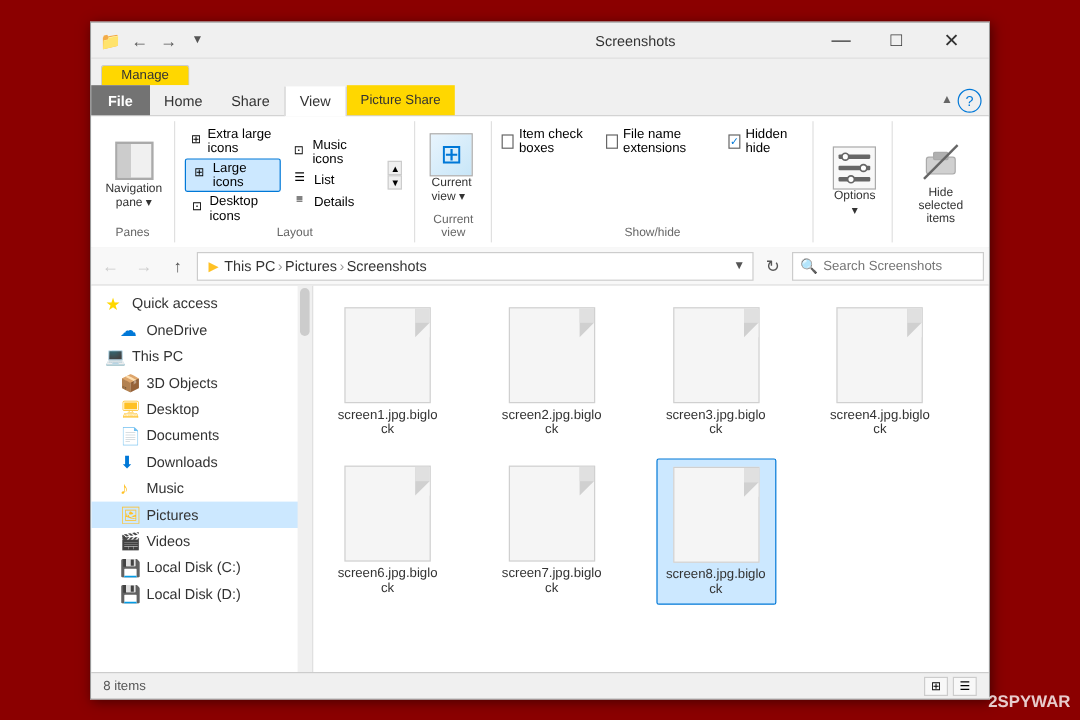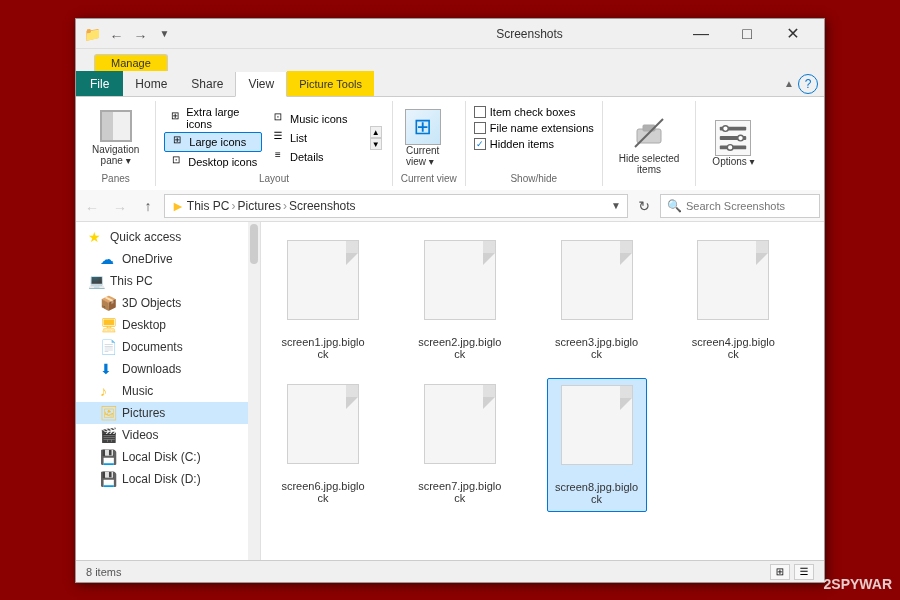--- a/index.html
+++ b/index.html
@@ -41,21 +41,21 @@
     .title-bar-right { display: flex; align-items: center; gap: 0; }
     .window-btn {
       width: 46px; height: 30px; border: none; background: transparent;
       cursor: pointer; font-size: 16px; color: #333;
       display: flex; align-items: center; justify-content: center;
     }
     
     .manage-tab-bar {
       height: 22px;
       display: flex; align-items: flex-end;
-      padding: 0 18px;
+      padding: 0 8px;
       background: #f0f0f0;
     }
     .manage-tab {
       background: #ffd700;
       padding: 2px 16px;
       font-size: 11px;
       color: #333;
       border-top-left-radius: 3px;
       border-top-right-radius: 3px;
       border: 1px solid #ccc;
@@ -77,23 +77,24 @@
     }
     .ribbon-tab.active {
       background: white;
       border-left: 1px solid #ccc;
       border-right: 1px solid #ccc;
       border-bottom: 1px solid white;
       margin-bottom: -1px;
       z-index: 1;
     }
     .ribbon-tab.file {
-      background: #0f766e;
+      background: #737373;
       color: white;
       padding: 4px 14px;
+      font-weight: bold;
     }
     .ribbon-tab.picture-tools {
       background: #ffd700;
       font-size: 11px;
       padding: 4px 12px;
     }
     .ribbon-content {
       display: flex; align-items: stretch;
       padding: 4px 0;
       background: white;
@@ -296,21 +297,21 @@
       border-top: 12px solid transparent;
     }
     .file-thumb-inner {
       position: absolute;
       top: 0; right: 0;
       width: 12px; height: 12px;
       background: #e0e0e0;
     }
     .file-name {
       font-size: 11px; color: #333;
-      text-align: center; margin-top: 16px;
+      text-align: center; margin-top: 4px;
       word-break: break-all;
       max-width: 100px;
     }
     
     .status-bar {
       height: 22px; background: #f0f0f0;
       border-top: 1px solid #ccc;
       display: flex; align-items: center;
       padding: 0 10px;
       font-size: 11px; color: #555;
@@ -381,21 +382,21 @@
 
   <div class="manage-tab-bar">
     <div class="manage-tab">Manage</div>
   </div>
 
   <div class="ribbon-tabs">
     <div class="ribbon-tab file">File</div>
     <div class="ribbon-tab">Home</div>
     <div class="ribbon-tab">Share</div>
     <div class="ribbon-tab active">View</div>
-    <div class="ribbon-tab picture-tools">Picture Tools</div>
+    <div class="ribbon-tab picture-tools">Picture Share</div>
     <div style="flex:1;"></div>
     <div style="display:flex;align-items:center;gap:4px;padding-right:6px;">
       <button style="border:none;background:transparent;font-size:10px;cursor:pointer;color:#666;">▲</button>
       <button class="help-btn">?</button>
     </div>
   </div>
 
   <div class="ribbon-content">
 
     <div class="ribbon-group">
@@ -452,52 +453,35 @@
           <div class="current-view-icon">
             <span style="font-size:22px;color:#0078d7;">⊞</span>
           </div>
           <span class="current-view-label">Current<br>view ▾</span>
         </div>
       </div>
       <div class="ribbon-group-label">Current view</div>
     </div>
 
     <div class="ribbon-group showhide-group">
-      <div class="ribbon-group-content" style="flex-direction:column;align-items:flex-start;gap:2px;">
+      <div class="ribbon-group-content" style="flex-direction:row;align-items:flex-start;gap:2px;">
         <div class="checkbox-item">
           <div class="cb"></div>
           <span>Item check boxes</span>
         </div>
         <div class="checkbox-item">
           <div class="cb"></div>
           <span>File name extensions</span>
         </div>
         <div class="checkbox-item">
           <div class="cb checked">✓</div>
-          <span>Hidden items</span>
+          <span>Hidden hide</span>
         </div>
       </div>
       <div class="ribbon-group-label">Show/hide</div>
-    </div>
-
-    <div class="ribbon-group">
-      <div class="ribbon-group-content">
-        <div class="hide-selected-btn">
-          <div class="hide-icon">
-
-            <svg width="40" height="40" viewBox="0 0 40 40">
-              <rect x="8" y="16" width="24" height="14" rx="2" fill="#d0d0d0" stroke="#aaa" stroke-width="1"></rect>
-              <rect x="14" y="12" width="12" height="6" rx="1" fill="#b0b0b0" stroke="#aaa" stroke-width="1"></rect>
-              <line x1="6" y1="34" x2="34" y2="6" stroke="#666" stroke-width="2"></line>
-            </svg>
-          </div>
-          <span class="pane-label">Hide selected<br>items</span>
-        </div>
-      </div>
-      <div class="ribbon-group-label"></div>
     </div>
 
     <div class="ribbon-group">
       <div class="ribbon-group-content">
         <div class="options-btn">
           <div class="options-icon">
             <svg width="36" height="36" viewBox="0 0 36 36">
               <rect x="4" y="6" width="28" height="4" rx="1" fill="#666"></rect>
               <rect x="4" y="16" width="28" height="4" rx="1" fill="#666"></rect>
               <rect x="4" y="26" width="28" height="4" rx="1" fill="#666"></rect>
@@ -505,20 +489,37 @@
               <circle cx="26" cy="18" r="3" fill="white" stroke="#666" stroke-width="1.5"></circle>
               <circle cx="15" cy="28" r="3" fill="white" stroke="#666" stroke-width="1.5"></circle>
             </svg>
           </div>
           <span class="pane-label">Options ▾</span>
         </div>
       </div>
       <div class="ribbon-group-label"></div>
     </div>
 
+    <div class="ribbon-group">
+      <div class="ribbon-group-content">
+        <div class="hide-selected-btn">
+          <div class="hide-icon">
+
+            <svg width="40" height="40" viewBox="0 0 40 40">
+              <rect x="8" y="16" width="24" height="14" rx="2" fill="#d0d0d0" stroke="#aaa" stroke-width="1"></rect>
+              <rect x="14" y="12" width="12" height="6" rx="1" fill="#b0b0b0" stroke="#aaa" stroke-width="1"></rect>
+              <line x1="6" y1="34" x2="34" y2="6" stroke="#666" stroke-width="2"></line>
+            </svg>
+          </div>
+          <span class="pane-label">Hide selected<br>items</span>
+        </div>
+      </div>
+      <div class="ribbon-group-label"></div>
+    </div>
+
   </div>
 
   <div class="address-bar">
     <button class="nav-btn disabled">←</button>
     <button class="nav-btn disabled">→</button>
     <button class="nav-btn">↑</button>
     <div class="address-path">
       <span style="font-size:14px;color:#ffc125;">►</span>
       <span class="path-part">This PC</span>
       <span class="path-sep"> › </span>

